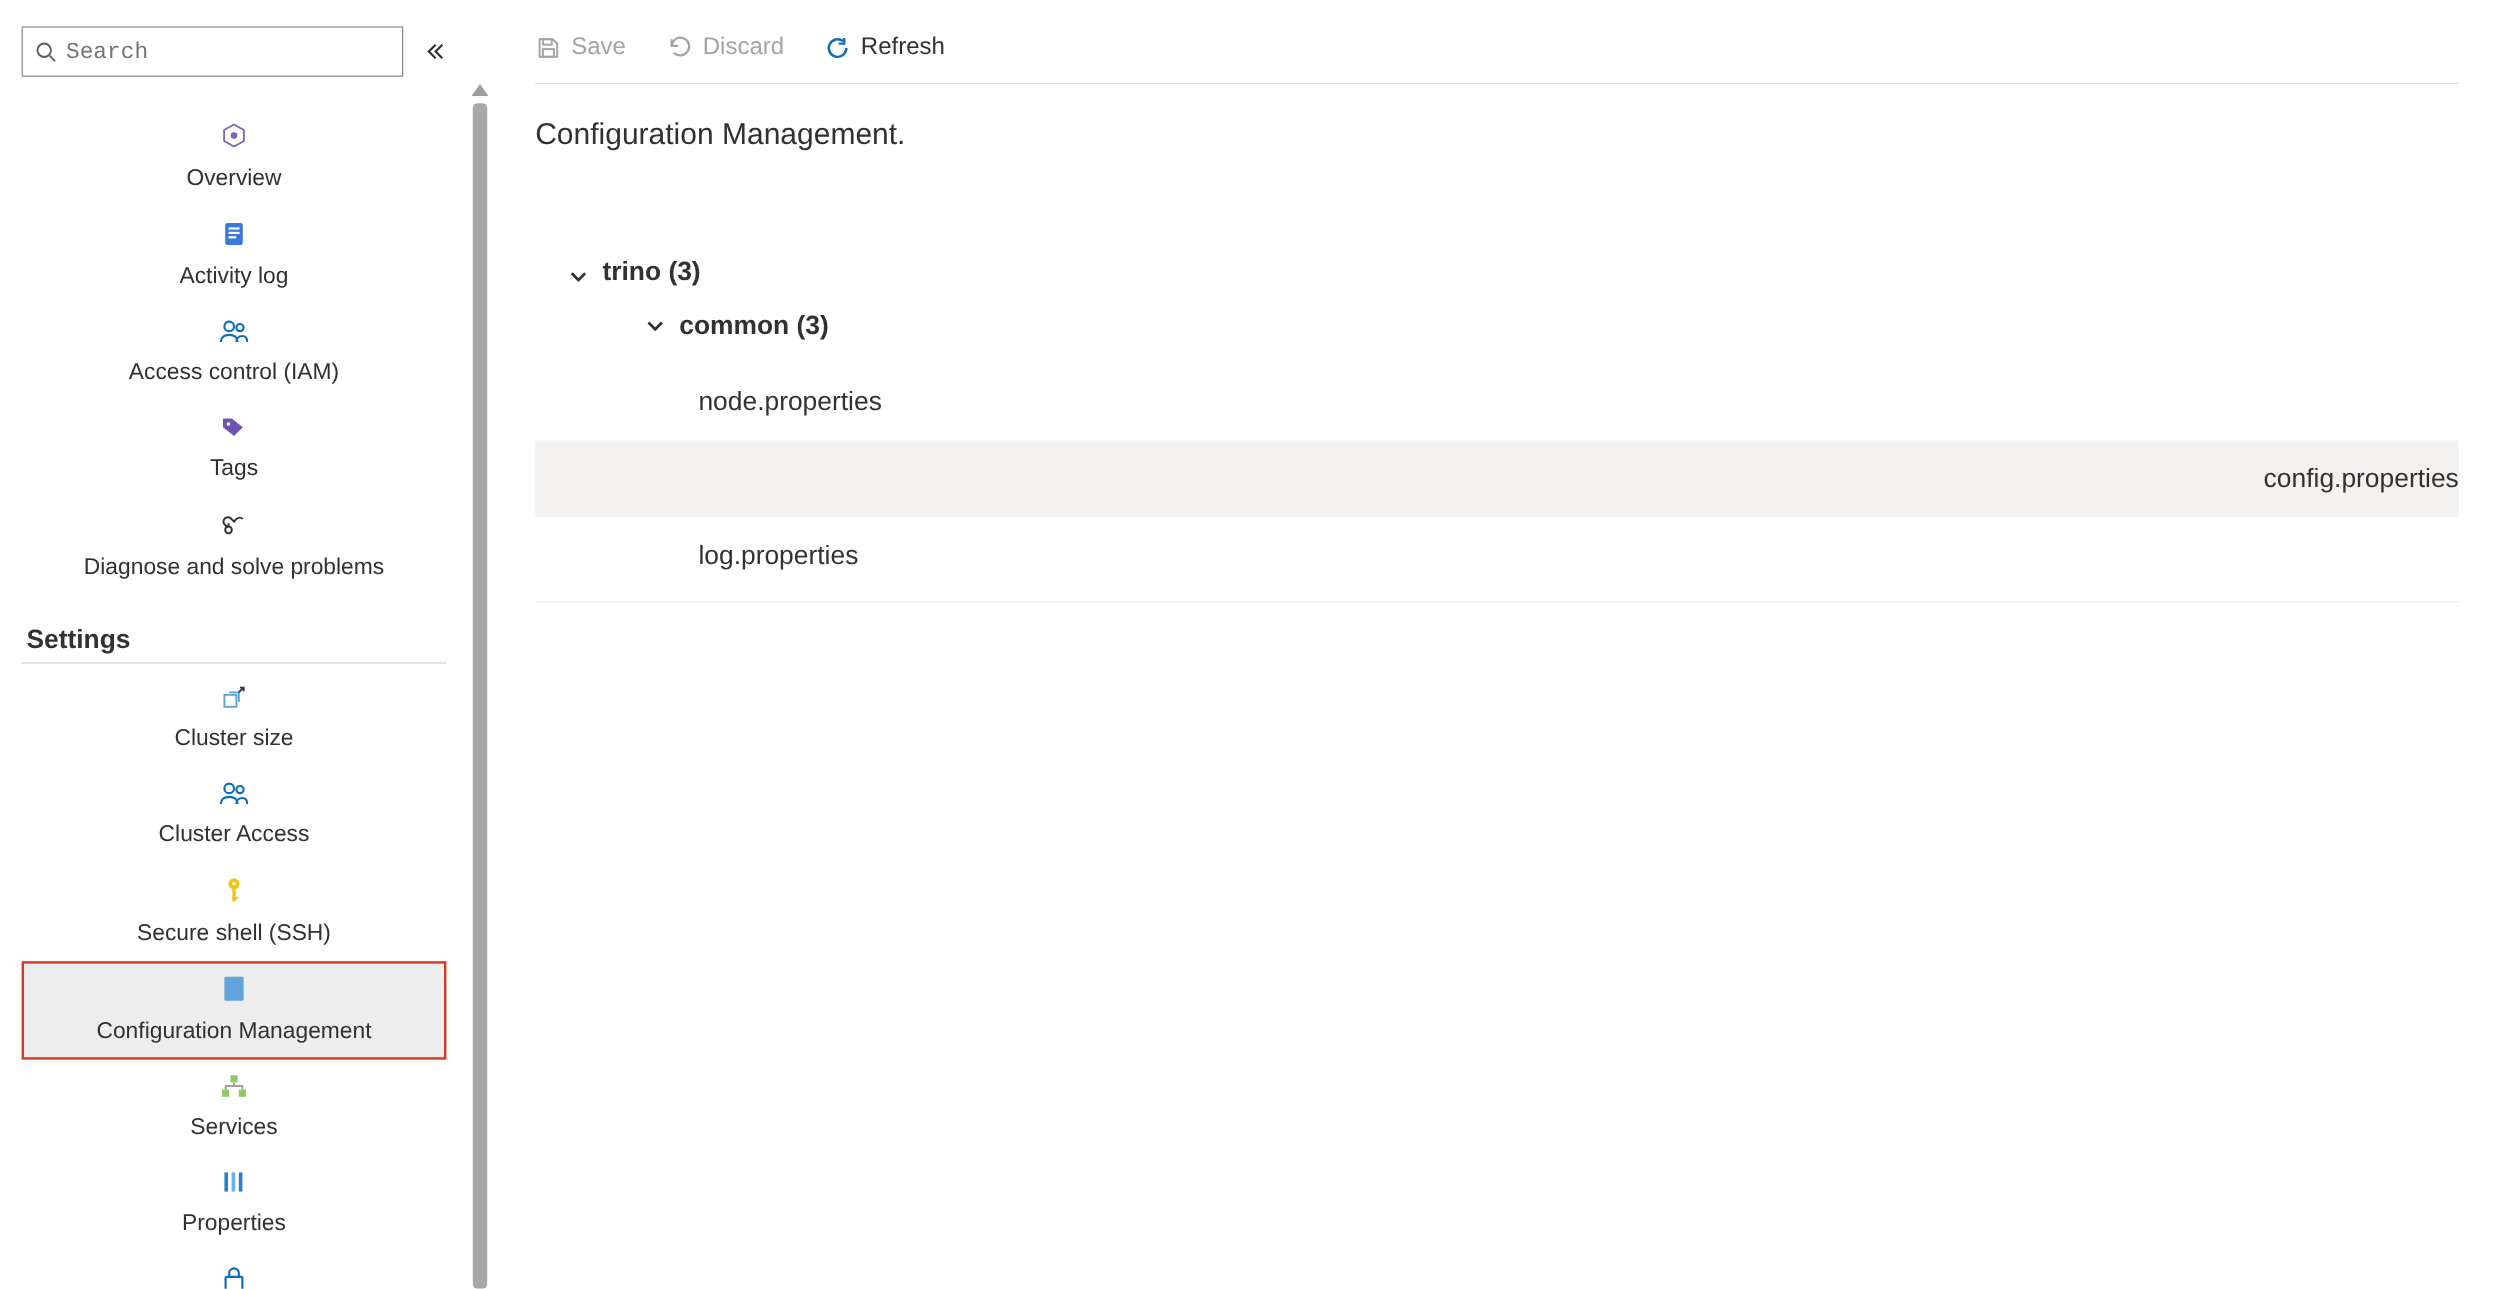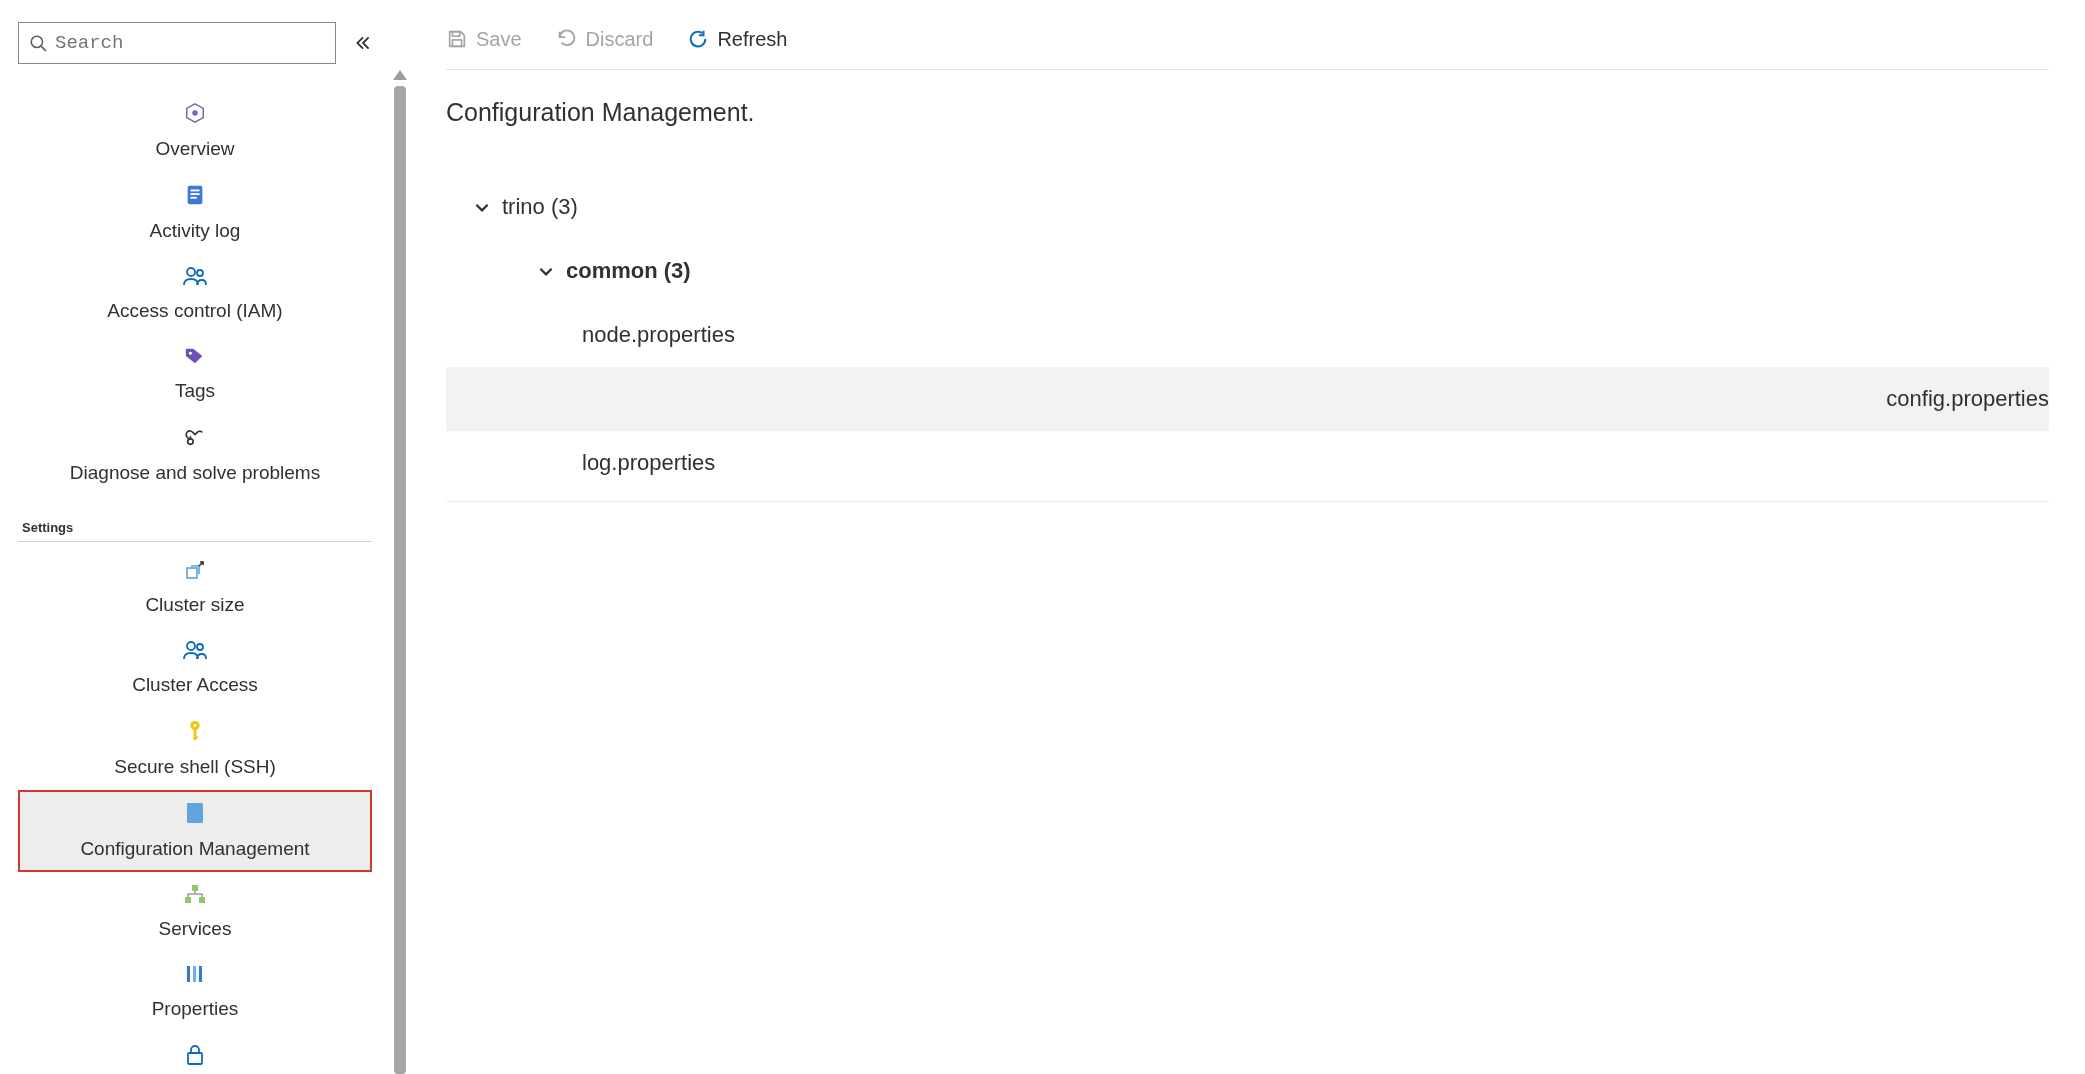--- a/index.html
+++ b/index.html
@@ -53,21 +53,21 @@
     flex-direction: column;
   }
   .nav-item .icon-slot { width: 24px; display: flex; justify-content: center; }
   .nav-item.selected {
     background: #ededed;
     border: 2px solid #d13a28;
   }
   .section-label {
     font-weight: 600;
     margin: 24px 0 6px 4px;
-    font-size: 13px;
+    font-size: 22px;
   }
   .section-divider {
     border: none;
     border-top: 1px solid #d2d0ce;
     margin: 6px 0 6px 0;
   }
 
   
   .track {
     width: 20px;
@@ -96,40 +96,40 @@
   .main { flex: 1; padding: 28px 36px 0 36px; }
   .toolbar {
     display: flex;
     align-items: center;
     gap: 34px;
     padding-bottom: 18px;
     border-bottom: 1px solid #e1dfdd;
   }
   .tb-btn {
     display: flex;
-    align-items: flex-start;
+    align-items: flex-end;
     gap: 8px;
     font-size: 20px;
     cursor: pointer;
   }
   .tb-btn.disabled { color: #a6a4a2; cursor: default; }
   .tb-btn.enabled { color: #323130; }
 
   .config-heading { margin-top: 28px; font-size: 25px; }
 
   .tree { margin-top: 48px; }
   .tree-row {
     display: flex;
     align-items: center;
     height: 64px;
     font-size: 22px;
     cursor: pointer;
   }
   .chev { width: 40px; display:flex; justify-content:center; }
-  .lvl0 { padding-left: 16px; font-weight: 400; }
+  .lvl0 { padding-left: 16px; font-weight: 700; align-items: flex-end; }
   .lvl1 { padding-left: 80px; font-weight: 600; }
   .lvl2 { padding-left: 136px; font-weight: 400; }
   .tree-row.hov { background: #f3f2f1; justify-content: flex-end; }
   .tree-divider {
     border: none;
     border-top: 1px solid #edebe9;
     margin-top: 6px;
   }
 
   

